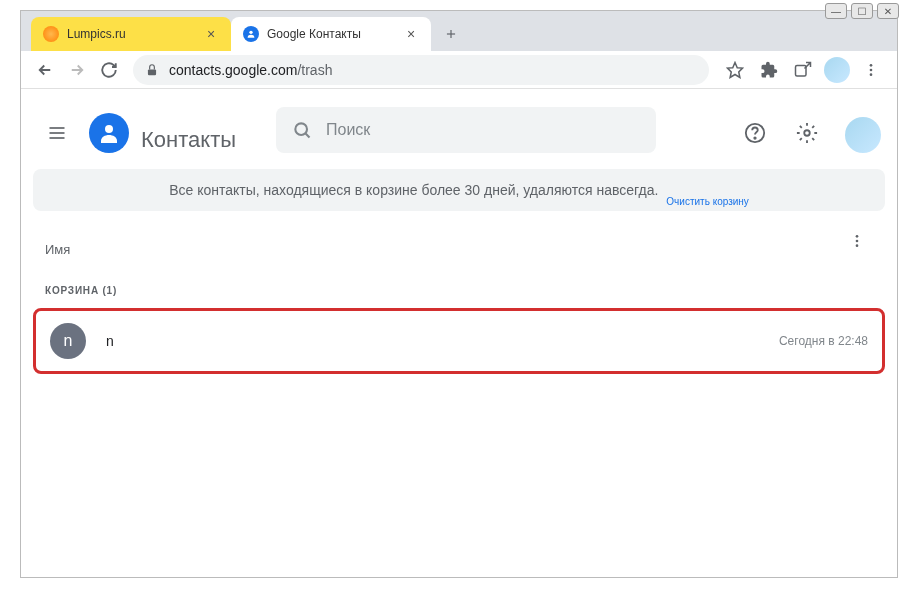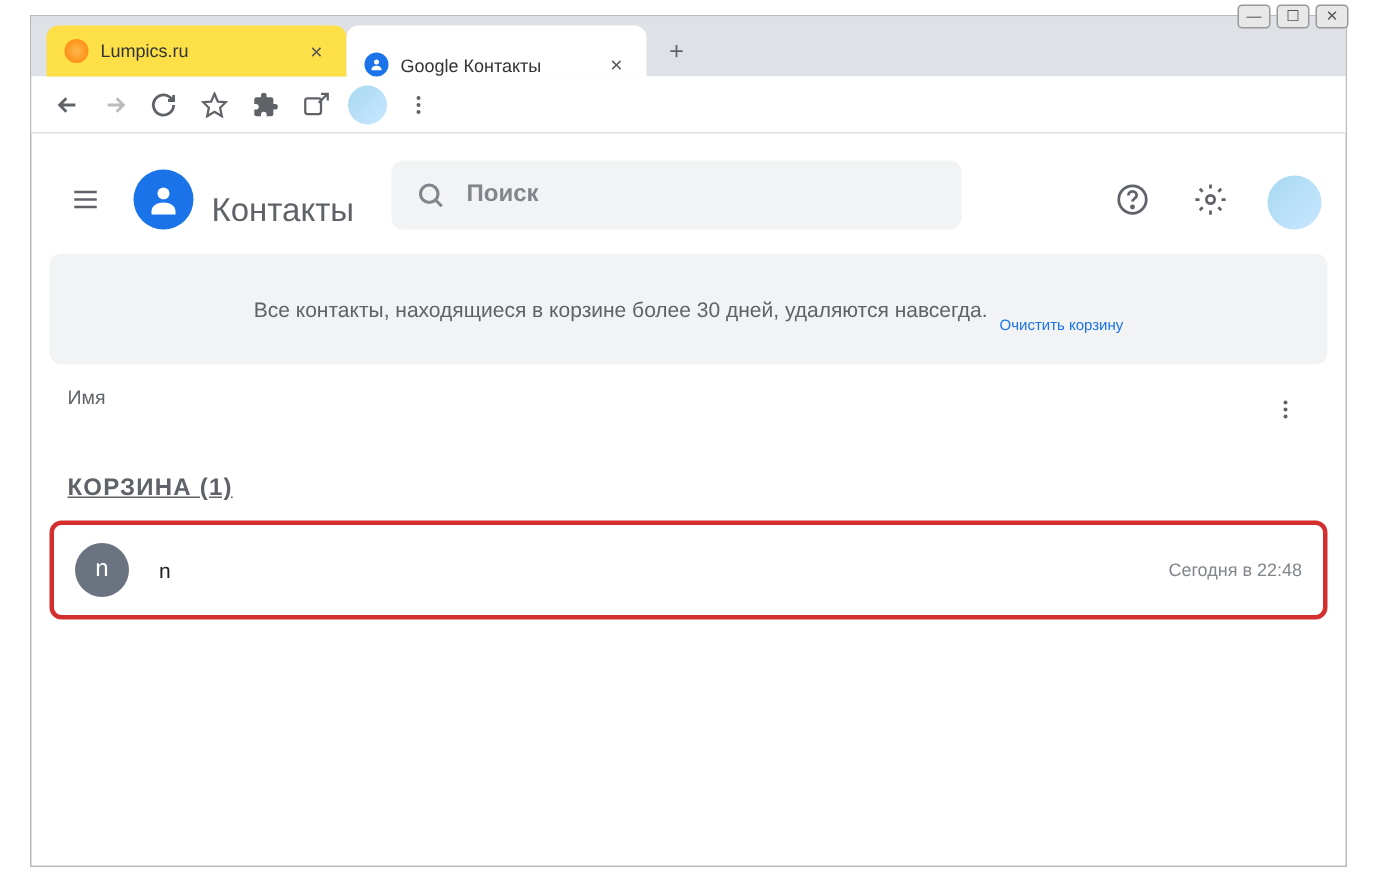--- a/index.html
+++ b/index.html
@@ -5,57 +5,57 @@
     * { box-sizing: border-box; margin: 0; padding: 0; font-family: Arial, sans-serif; }
     body { background: #fff; width: 918px; height: 590px; position: relative; }
     
     .window-frame { width: 878px; height: 568px; margin: 10px 20px; background: #fff; border: 1px solid #bbb; position: relative; }
     
     .window-controls { position: absolute; top: -8px; right: -2px; display: flex; gap: 4px; z-index: 100; }
     .win-btn { width: 22px; height: 16px; border: 1px solid #999; background: #e8e8e8; border-radius: 3px; display: flex; align-items: center; justify-content: center; font-size: 10px; color: #555; cursor: pointer; }
     
     .tab-strip { height: 40px; background: #dee1e6; display: flex; align-items: flex-end; padding: 0 10px; }
     .tab { height: 34px; background: #fde047; border-radius: 8px 8px 0 0; display: flex; align-items: center; padding: 0 12px; min-width: 200px; max-width: 230px; position: relative; cursor: pointer; }
-    .tab.active { background: #fff; align-items: flex-end; }
+    .tab.active { background: #fff; }
     .tab-favicon { width: 16px; height: 16px; border-radius: 50%; margin-right: 8px; flex-shrink: 0; }
     .tab-title { font-size: 12px; color: #333; flex: 1; white-space: nowrap; overflow: hidden; text-overflow: ellipsis; }
     .tab-close { width: 16px; height: 16px; display: flex; align-items: center; justify-content: center; font-size: 14px; color: #555; cursor: pointer; border-radius: 50%; }
     .new-tab-btn { width: 28px; height: 28px; display: flex; align-items: center; justify-content: center; cursor: pointer; margin-left: 6px; margin-bottom: 3px; }
     
     .toolbar { height: 38px; background: #fff; border-bottom: 1px solid #e0e0e0; display: flex; align-items: center; padding: 0 10px; gap: 4px; }
     .nav-btn { width: 28px; height: 28px; display: flex; align-items: center; justify-content: center; cursor: pointer; border-radius: 50%; color: #5f6368; }
     .nav-btn.disabled { color: #bbb; }
     .addr-bar { flex: 1; height: 30px; background: #f1f3f4; border-radius: 15px; display: flex; align-items: center; padding: 0 12px; margin: 0 6px; }
     .lock-icon { margin-right: 10px; }
     .url { font-size: 14px; color: #5f6368; }
     .url-dark { color: #202124; }
     .right-icons { display: flex; align-items: center; gap: 2px; }
     .icon-btn { width: 32px; height: 32px; display: flex; align-items: center; justify-content: center; cursor: pointer; border-radius: 50%; color: #5f6368; }
     .profile-circle { width: 26px; height: 26px; border-radius: 50%; background: linear-gradient(135deg, #a8d8f0, #c8e8ff); }
     
     .app-header { height: 64px; display: flex; align-items: flex-end; padding: 0 16px; gap: 12px; }
     .menu-btn { width: 40px; height: 40px; display: flex; align-items: center; justify-content: center; cursor: pointer; border-radius: 50%; }
     .app-logo { width: 40px; height: 40px; border-radius: 50%; background: #1a73e8; display: flex; align-items: center; justify-content: center; }
     .app-title { font-size: 22px; color: #5f6368; }
-    .search-box { flex: 0 0 380px; height: 46px; background: #f1f3f4; border-radius: 8px; display: flex; align-items: center; padding: 0 16px; margin-left: 13px; font-weight: bold; }
+    .search-box { flex: 0 0 380px; height: 46px; background: #f1f3f4; border-radius: 8px; display: flex; align-items: center; padding: 0 16px; margin-left: 28px; }
     .search-placeholder { font-size: 16px; color: #80868b; margin-left: 14px; }
     .header-spacer { flex: 1; }
     .header-icon { width: 40px; height: 40px; display: flex; align-items: center; justify-content: center; cursor: pointer; border-radius: 50%; color: #5f6368; }
     .avatar-circle { width: 36px; height: 36px; border-radius: 50%; background: linear-gradient(135deg, #a8d8f0, #c8e8ff); margin-left: 6px; }
     
     .content { padding: 0 12px; }
-    .banner { background: #f1f3f4; border-radius: 8px; padding: 20px; margin-top: 16px; display: flex; align-items: center; justify-content: center; gap: 8px; }
+    .banner { background: #f1f3f4; border-radius: 8px; padding: 4px; margin-top: 16px; display: flex; align-items: center; justify-content: center; gap: 8px; }
     .banner-text { font-size: 14px; color: #5f6368; text-align: center; }
     .banner-link { font-size: 10px; color: #1a73e8; font-weight: 400; cursor: pointer; margin-top: 23px; }
     
-    .list-header { display: flex; align-items: flex-start; padding: 14px 12px; }
+    .list-header { display: flex; align-items: flex-end; padding: 14px 12px; }
     .col-name { font-size: 13px; color: #5f6368; font-weight: 500; }
     .more-btn { margin-left: auto; width: 32px; height: 32px; display: flex; align-items: center; justify-content: center; cursor: pointer; border-radius: 50%; }
     
-    .section-label { font-size: 16px; color: #5f6368; font-weight: 600; letter-spacing: 0.8px; padding: 14px 12px 8px; text-decoration: underline; }
+    .section-label { font-size: 10px; color: #5f6368; font-weight: 600; letter-spacing: 0.8px; padding: 14px 12px 8px; }
     
     .contact-row { display: flex; align-items: center; padding: 12px 14px; border: 3px solid #d32f2f; border-radius: 8px; margin: 4px 0; }
     .contact-avatar { width: 36px; height: 36px; border-radius: 50%; background: #6b7280; color: #fff; display: flex; align-items: center; justify-content: center; font-size: 16px; margin-right: 20px; }
     .contact-info { flex: 1; }
     .contact-name { font-size: 14px; color: #202124; }
     .contact-sub { font-size: 12px; color: #80868b; margin-top: 2px; }
     .contact-time { font-size: 12px; color: #80868b; }
   </style>
 </head>
 <body>
@@ -101,20 +101,27 @@
       <svg width="18" height="18" viewBox="0 0 24 24" fill="none" stroke="#bbb" stroke-width="2.5">
           <path d="M5 12h14M13 6l6 6-6 6"></path>
         </svg>
     </div>
     <div class="nav-btn">
       <svg width="18" height="18" viewBox="0 0 24 24" fill="none" stroke="#5f6368" stroke-width="2.5">
           <path d="M21 12a9 9 0 1 1-3-6.7L21 8"></path>
           <path d="M21 3v5h-5"></path>
         </svg>
     </div>
+    <div class="addr-bar">
+      <svg class="lock-icon" width="14" height="14" viewBox="0 0 24 24" fill="#5f6368">
+          <rect x="5" y="11" width="14" height="10" rx="2"></rect>
+          <path d="M8 11V7a4 4 0 0 1 8 0v4" fill="none" stroke="#5f6368" stroke-width="2"></path>
+        </svg>
+      <span class="url"><span class="url-dark">contacts.google.com</span><span>/trash</span></span>
+    </div>
     <div class="right-icons">
       <div class="icon-btn">
         <svg width="18" height="18" viewBox="0 0 24 24" fill="none" stroke="#5f6368" stroke-width="2">
             <polygon points="12 2 15 9 22 9.5 17 14.5 18.5 22 12 18 5.5 22 7 14.5 2 9.5 9 9"></polygon>
           </svg>
       </div>
       <div class="icon-btn">
         <svg width="18" height="18" viewBox="0 0 24 24" fill="#5f6368">
             <path d="M20.5 11H19V7a2 2 0 0 0-2-2h-4V3.5a2.5 2.5 0 0 0-5 0V5H4a2 2 0 0 0-2 2v4h1.5a2.5 2.5 0 0 1 0 5H2v4a2 2 0 0 0 2 2h4v-1.5a2.5 2.5 0 0 1 5 0V22h4a2 2 0 0 0 2-2v-4h1.5a2.5 2.5 0 0 0 0-5z"></path>
           </svg>

